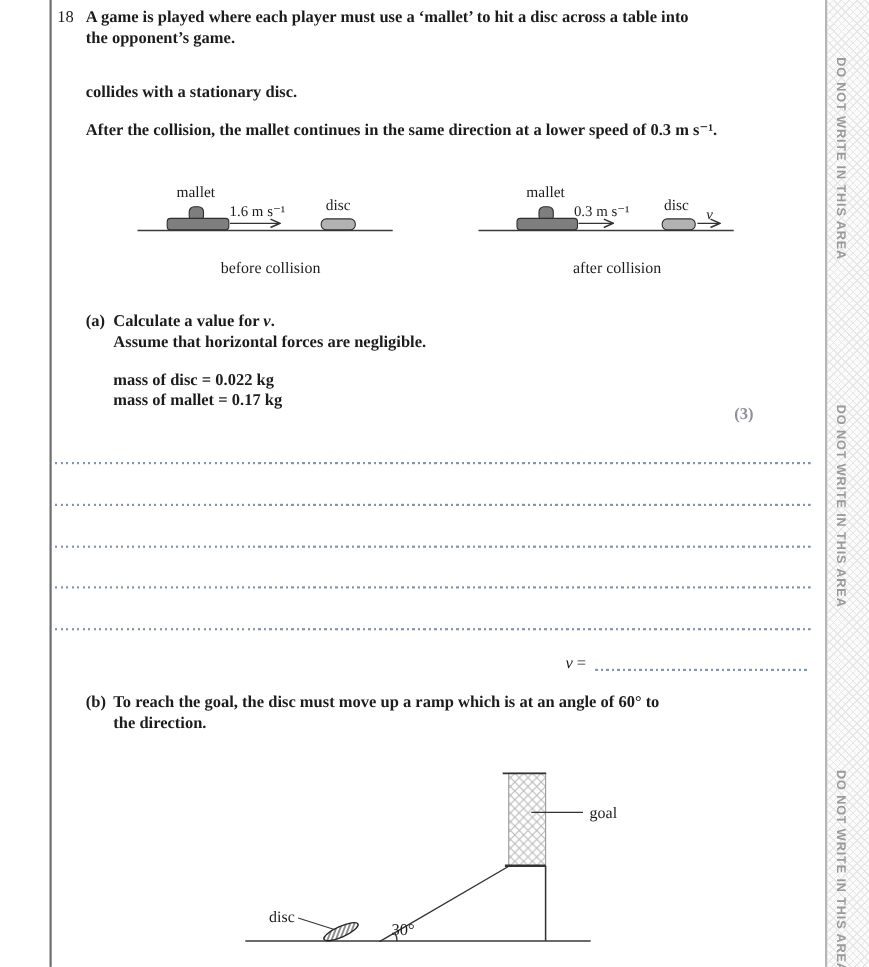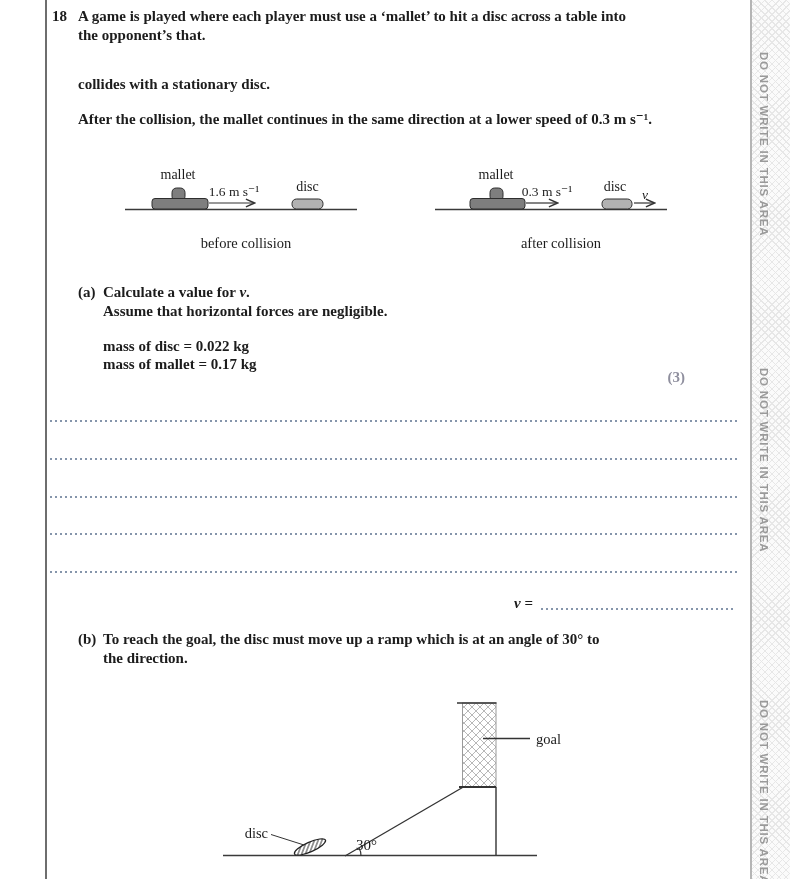--- a/index.html
+++ b/index.html
@@ -1,20 +1,20 @@
 <!DOCTYPE html>
 <html><head>
 <meta charset="utf-8">
 <style>
   html,body{margin:0;padding:0;background:#fff;}
   #page{position:relative;width:790px;height:879px;background:#ffffff;overflow:hidden;
         font-family:"Liberation Serif","DejaVu Serif",serif;color:#1c1c1c;}
   .abs{position:absolute;}
   .txt{font-size:15px;line-height:18px;white-space:nowrap;font-weight:bold;}
-  .bold{font-weight:bold;}
+  .bold{font-weight:normal;}
   .it{font-style:italic;}
   #left-rule{left:45px;top:0;width:2px;height:879px;background:#6e6e6e;}
   
   #side-strip{left:750px;top:0;width:40px;height:879px;background-color:#fbfbfb;
     border-left:2px solid #b5b5b5;
     background-image:
       repeating-linear-gradient(45deg,#e7e7e7 0 1px,transparent 1px 5px),
       repeating-linear-gradient(-45deg,#e7e7e7 0 1px,transparent 1px 5px);}
   .watermark{position:absolute;left:758px;writing-mode:vertical-rl;text-orientation:mixed;
     font-family:"Liberation Sans","DejaVu Sans",sans-serif;font-weight:bold;font-size:11.5px;
@@ -27,21 +27,21 @@
 </style>
 </head>
 <body>
 
 <div id="page">
 
   <div id="left-rule" class="abs"></div>
 
   <div class="abs txt bold" style="left:52px;top:7px">18</div>
   <div class="abs txt" style="left:78px;top:7px">A game is played where each player must use a ‘mallet’ to hit a disc across a table into</div>
-  <div class="abs txt" style="left:78px;top:25.5px">the opponent’s that.</div>
+  <div class="abs txt" style="left:78px;top:25.5px">the opponent’s game.</div>
   <div class="abs txt" style="left:78px;top:75px">collides with a stationary disc.</div>
   <div class="abs txt" style="left:78px;top:110px">After the collision, the mallet continues in the same direction at a lower speed of 0.3 m s⁻¹.</div>
 
   <svg class="abs" style="left:120px;top:162px" width="250" height="95" viewBox="0 0 250 95">
     <defs>
       <marker id="arr1" viewBox="0 0 10 10" refX="8.5" refY="5" markerWidth="9" markerHeight="9" orient="auto">
         <path d="M1 1.5 L9 5 L1 8.5" fill="none" stroke="#333" stroke-width="1.3"></path>
       </marker>
     </defs>
     <line x1="5" y1="47.5" x2="237" y2="47.5" stroke="#3a3a3a" stroke-width="1.4"></line>
@@ -84,21 +84,21 @@
   <div class="dotline" style="left:50px;top:420px;width:687px"></div>
   <div class="dotline" style="left:50px;top:458px;width:687px"></div>
   <div class="dotline" style="left:50px;top:496px;width:687px"></div>
   <div class="dotline" style="left:50px;top:533px;width:687px"></div>
   <div class="dotline" style="left:50px;top:571px;width:687px"></div>
 
   <div class="abs txt bold" style="left:514px;top:594px"><span class="it">v</span> <span>=</span></div>
   <div class="dotline" style="left:541px;top:608px;width:193px"></div>
 
   <div class="abs txt" style="left:78px;top:630px">(b)</div>
-  <div class="abs txt" style="left:103px;top:630px">To reach the goal, the disc must move up a ramp which is at an angle of 30° to</div>
+  <div class="abs txt" style="left:103px;top:630px">To reach the goal, the disc must move up a ramp which is at an angle of 60° to</div>
   <div class="abs txt" style="left:103px;top:648.5px">the direction.</div>
 
   <svg class="abs" style="left:180px;top:695px" width="400" height="170" viewBox="0 0 400 170">
     <defs>
       <pattern id="xhatch" width="8" height="8" patternUnits="userSpaceOnUse">
         <path d="M0 0 L8 8 M8 0 L0 8" stroke="#b8b8b8" stroke-width="1" fill="none"></path>
       </pattern>
       <pattern id="dhatch" width="3.5" height="3.5" patternUnits="userSpaceOnUse" patternTransform="rotate(45)">
         <path d="M1.75 0 V3.5" stroke="#4a4a4a" stroke-width="1.1" fill="none"></path>
       </pattern>

